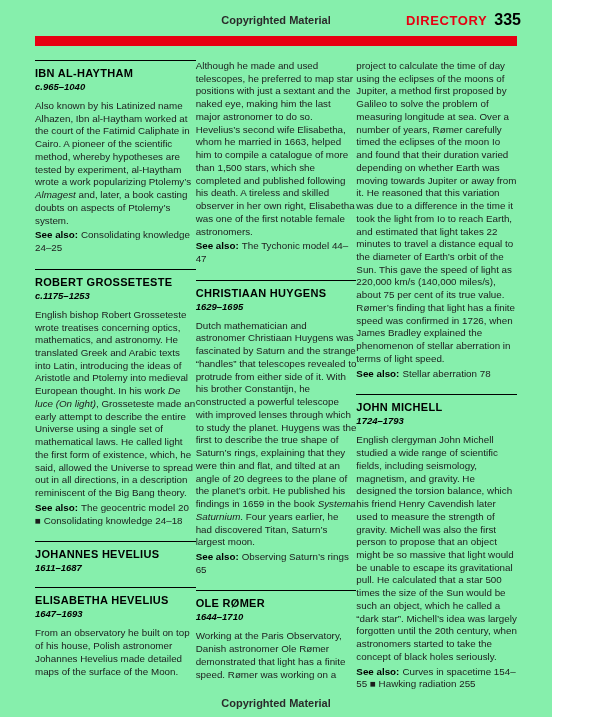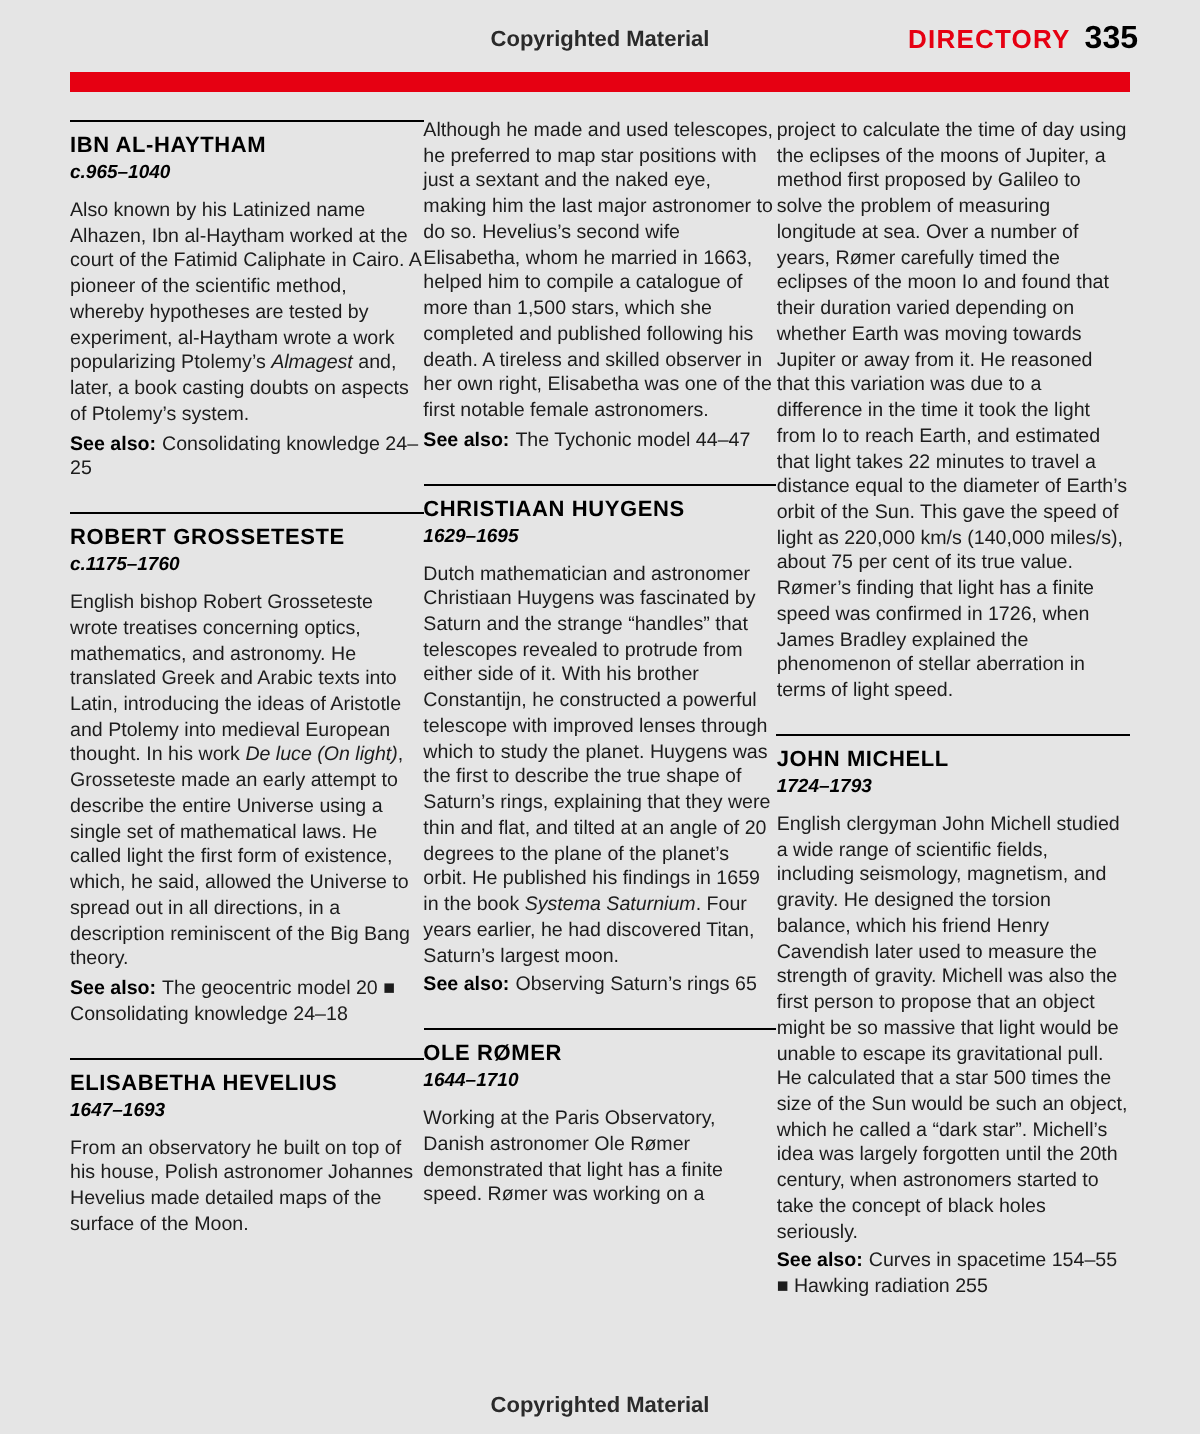--- a/index.html
+++ b/index.html
@@ -5,21 +5,21 @@
   :root { --accent: #e60012; --ink: #1c1c1c; }
   * { box-sizing: border-box; }
   html, body { margin: 0; padding: 0; }
   body {
     width: 600px; height: 717px;
     background: #ffffff;
     font-family: "Liberation Sans", "DejaVu Sans", sans-serif;
     color: var(--ink);
     overflow: hidden;
   }
-  .page { position: relative; width: 600px; height: 717px; background: #e5e5e5; }
+  .page { position: relative; width: 552px; height: 717px; background: #86efac; }
 
   .top { position: relative; height: 36px; }
   .watermark-top {
     position: absolute; top: 14px; left: 0; right: 0;
     text-align: center; font-size: 11px; font-weight: 700; color: #2a2a2a;
   }
   .dir-block { position: absolute; right: 31px; top: 11px; white-space: nowrap; }
   .dir-label { color: var(--accent); font-weight: 800; font-size: 13px; letter-spacing: 0.6px; }
   .page-num { color: #000; font-weight: 800; font-size: 16px; margin-left: 7px; }
 
@@ -68,25 +68,30 @@
         <div class="rule"></div>
         <h2 class="entry-name">IBN AL-HAYTHAM</h2>
         <div class="entry-dates">c.965–1040</div>
       </div>
       <p class="body-par"><span>Also known by his Latinized name Alhazen, Ibn al-Haytham worked at the court of the Fatimid Caliphate in Cairo. A pioneer of the scientific method, whereby hypotheses are tested by experiment, al-Haytham wrote a work popularizing Ptolemy’s </span><i>Almagest</i><span> and, later, a book casting doubts on aspects of Ptolemy’s system.</span></p>
       <p class="see-also"><span class="see-label">See also:</span><span>Consolidating knowledge 24–25</span></p>
 
       <div class="entry-head">
         <div class="rule"></div>
         <h2 class="entry-name">ROBERT GROSSETESTE</h2>
-        <div class="entry-dates">c.1175–1760</div>
+        <div class="entry-dates">c.1175–1253</div>
       </div>
       <p class="body-par"><span>English bishop Robert Grosseteste wrote treatises concerning optics, mathematics, and astronomy. He translated Greek and Arabic texts into Latin, introducing the ideas of Aristotle and Ptolemy into medieval European thought. In his work </span><i>De luce (On light)</i><span>, Grosseteste made an early attempt to describe the entire Universe using a single set of mathematical laws. He called light the first form of existence, which, he said, allowed the Universe to spread out in all directions, in a description reminiscent of the Big Bang theory.</span></p>
       <p class="see-also"><span class="see-label">See also:</span><span>The geocentric model 20 ■ Consolidating knowledge 24–18</span></p>
 
+      <div class="entry-head">
+        <div class="rule"></div>
+        <h2 class="entry-name">JOHANNES HEVELIUS</h2>
+        <div class="entry-dates">1611–1687</div>
+      </div>
 
       <div class="entry-head">
         <div class="rule"></div>
         <h2 class="entry-name">ELISABETHA HEVELIUS</h2>
         <div class="entry-dates">1647–1693</div>
       </div>
       <p class="body-par">From an observatory he built on top of his house, Polish astronomer Johannes Hevelius made detailed maps of the surface of the Moon.</p>
     </section>
 
     <section class="col">
@@ -104,20 +109,21 @@
       <div class="entry-head">
         <div class="rule"></div>
         <h2 class="entry-name">OLE RØMER</h2>
         <div class="entry-dates">1644–1710</div>
       </div>
       <p class="body-par">Working at the Paris Observatory, Danish astronomer Ole Rømer demonstrated that light has a finite speed. Rømer was working on a</p>
     </section>
 
     <section class="col">
       <p class="body-par" style="margin-top:2px">project to calculate the time of day using the eclipses of the moons of Jupiter, a method first proposed by Galileo to solve the problem of measuring longitude at sea. Over a number of years, Rømer carefully timed the eclipses of the moon Io and found that their duration varied depending on whether Earth was moving towards Jupiter or away from it. He reasoned that this variation was due to a difference in the time it took the light from Io to reach Earth, and estimated that light takes 22 minutes to travel a distance equal to the diameter of Earth’s orbit of the Sun. This gave the speed of light as 220,000 km/s (140,000 miles/s), about 75 per cent of its true value. Rømer’s finding that light has a finite speed was confirmed in 1726, when James Bradley explained the phenomenon of stellar aberration in terms of light speed.</p>
+      <p class="see-also"><span class="see-label">See also:</span><span>Stellar aberration 78</span></p>
 
       <div class="entry-head">
         <div class="rule"></div>
         <h2 class="entry-name">JOHN MICHELL</h2>
         <div class="entry-dates">1724–1793</div>
       </div>
       <p class="body-par">English clergyman John Michell studied a wide range of scientific fields, including seismology, magnetism, and gravity. He designed the torsion balance, which his friend Henry Cavendish later used to measure the strength of gravity. Michell was also the first person to propose that an object might be so massive that light would be unable to escape its gravitational pull. He calculated that a star 500 times the size of the Sun would be such an object, which he called a “dark star”. Michell’s idea was largely forgotten until the 20th century, when astronomers started to take the concept of black holes seriously.</p>
       <p class="see-also"><span class="see-label">See also:</span><span>Curves in spacetime 154–55 ■ Hawking radiation 255</span></p>
     </section>
 

